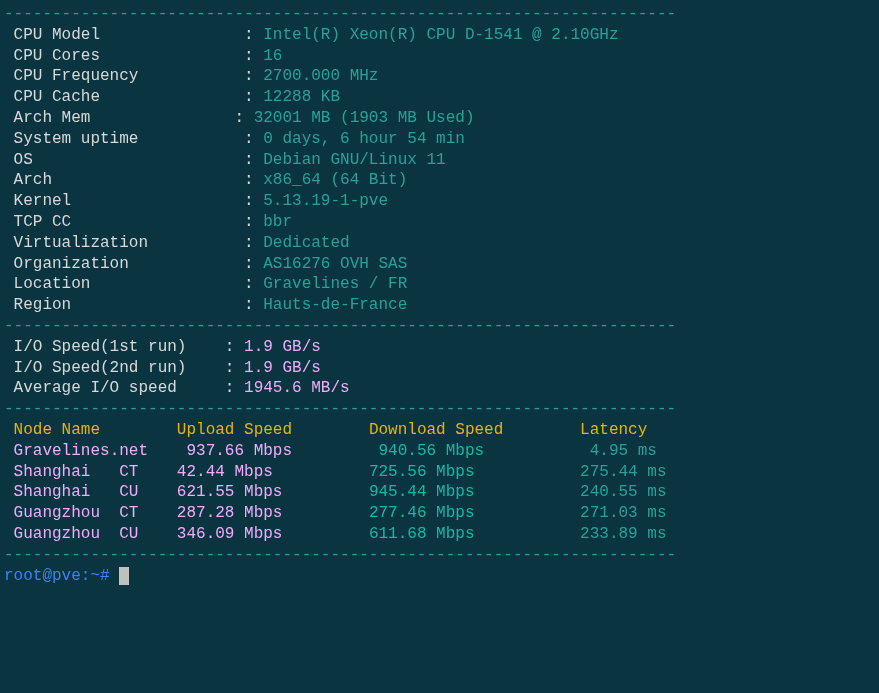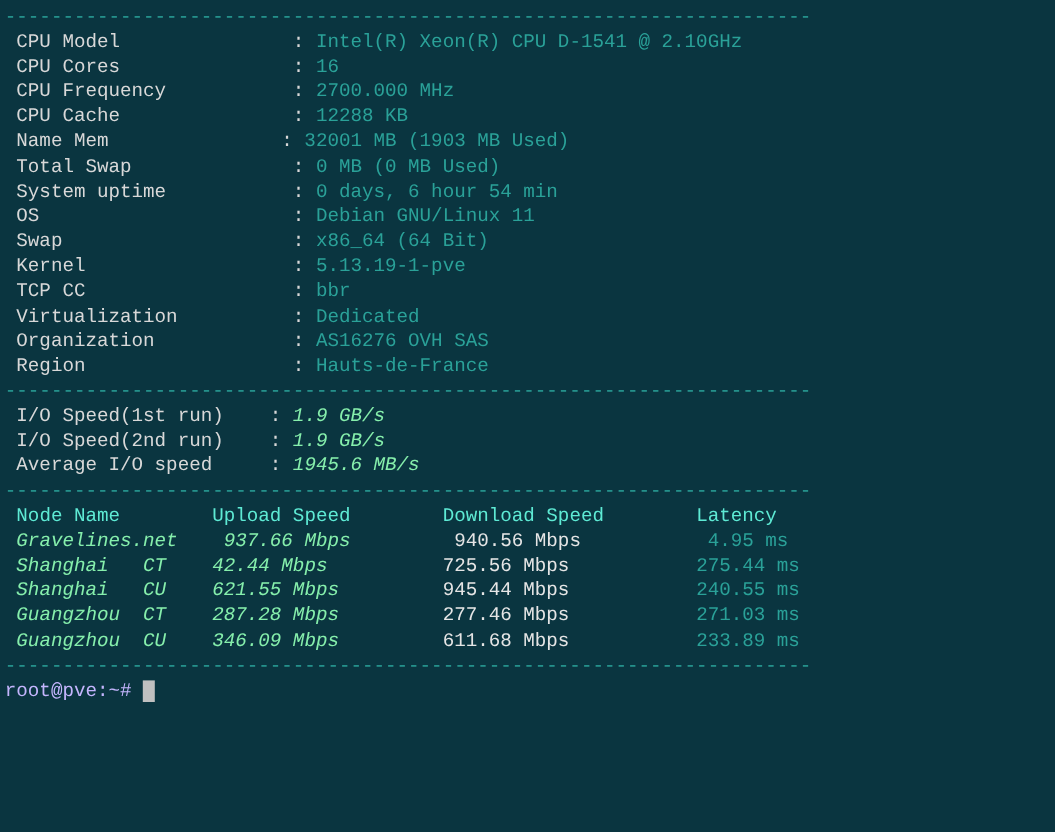--- a/index.html
+++ b/index.html
@@ -29,61 +29,60 @@
     .label {
       color: #d8d8d8;
     }
     .colon {
       color: #d8d8d8;
     }
     .cyan {
       color: #2aa198;
     }
     .yellow {
-      color: #86efac;
-      font-style: italic;
+      color: #f0abfc;
     }
     .red {
-      color: #e5e5e5;
+      color: #14b8a6;
     }
     .white {
-      color: #5eead4;
+      color: #eab308;
       text-align: center;
     }
     .prompt {
-      color: #c4b5fd;
+      color: #3b82f6;
       text-align: right;
     }
     .cursor {
       display: inline-block;
       width: 10px;
       height: 18px;
       background: #c0c0c0;
       vertical-align: text-bottom;
     }
   </style>
 </head>
 <body>
 
 <div>
   <div class="divider">----------------------------------------------------------------------</div>
   <div id="sysinfo-section">
       <div class="row"><span class="label"> CPU Model               </span><span class="colon">: </span><span class="cyan">Intel(R) Xeon(R) CPU D-1541 @ 2.10GHz</span></div>
       <div class="row"><span class="label"> CPU Cores               </span><span class="colon">: </span><span class="cyan">16</span></div>
       <div class="row"><span class="label"> CPU Frequency           </span><span class="colon">: </span><span class="cyan">2700.000 MHz</span></div>
       <div class="row"><span class="label"> CPU Cache               </span><span class="colon">: </span><span class="cyan">12288 KB</span></div>
-      <div class="row"><span class="label"> Name Mem               </span><span class="colon">: </span><span class="cyan">32001 MB (1903 MB Used)</span></div>
-      <div class="row"><span class="label"> Total Swap              </span><span class="colon">: </span><span class="cyan">0 MB (0 MB Used)</span></div>
+      <div class="row"><span class="label"> Arch Mem               </span><span class="colon">: </span><span class="cyan">32001 MB (1903 MB Used)</span></div>
       <div class="row"><span class="label"> System uptime           </span><span class="colon">: </span><span class="cyan">0 days, 6 hour 54 min</span></div>
       <div class="row"><span class="label"> OS                      </span><span class="colon">: </span><span class="cyan">Debian GNU/Linux 11</span></div>
-      <div class="row"><span class="label"> Swap                    </span><span class="colon">: </span><span class="cyan">x86_64 (64 Bit)</span></div>
+      <div class="row"><span class="label"> Arch                    </span><span class="colon">: </span><span class="cyan">x86_64 (64 Bit)</span></div>
       <div class="row"><span class="label"> Kernel                  </span><span class="colon">: </span><span class="cyan">5.13.19-1-pve</span></div>
       <div class="row"><span class="label"> TCP CC                  </span><span class="colon">: </span><span class="cyan">bbr</span></div>
       <div class="row"><span class="label"> Virtualization          </span><span class="colon">: </span><span class="cyan">Dedicated</span></div>
       <div class="row"><span class="label"> Organization            </span><span class="colon">: </span><span class="cyan">AS16276 OVH SAS</span></div>
+      <div class="row"><span class="label"> Location                </span><span class="colon">: </span><span class="cyan">Gravelines / FR</span></div>
       <div class="row"><span class="label"> Region                  </span><span class="colon">: </span><span class="cyan">Hauts-de-France</span></div>
     </div>
   <div class="divider">----------------------------------------------------------------------</div>
   <div id="iospeed-section">
       <div class="row"><span class="label"> I/O Speed(1st run)    </span><span class="colon">: </span><span class="yellow">1.9 GB/s</span></div>
       <div class="row"><span class="label"> I/O Speed(2nd run)    </span><span class="colon">: </span><span class="yellow">1.9 GB/s</span></div>
       <div class="row"><span class="label"> Average I/O speed     </span><span class="colon">: </span><span class="yellow">1945.6 MB/s</span></div>
     </div>
   <div class="divider">----------------------------------------------------------------------</div>
   <div id="speedtest-section">

